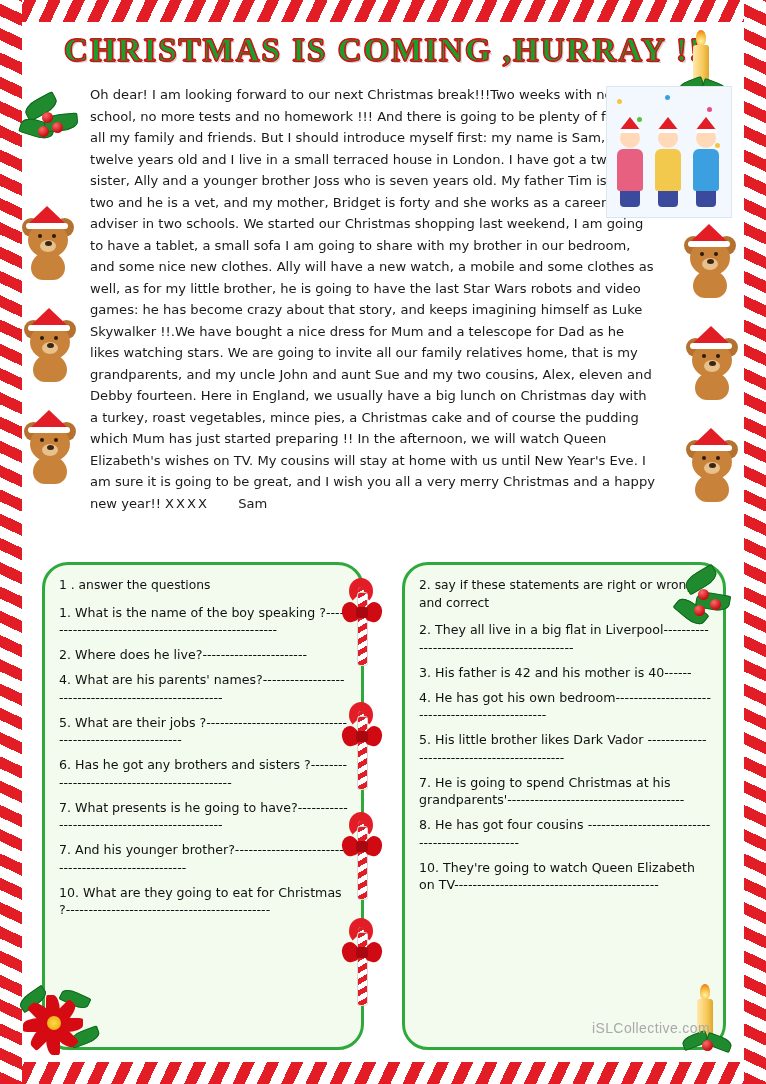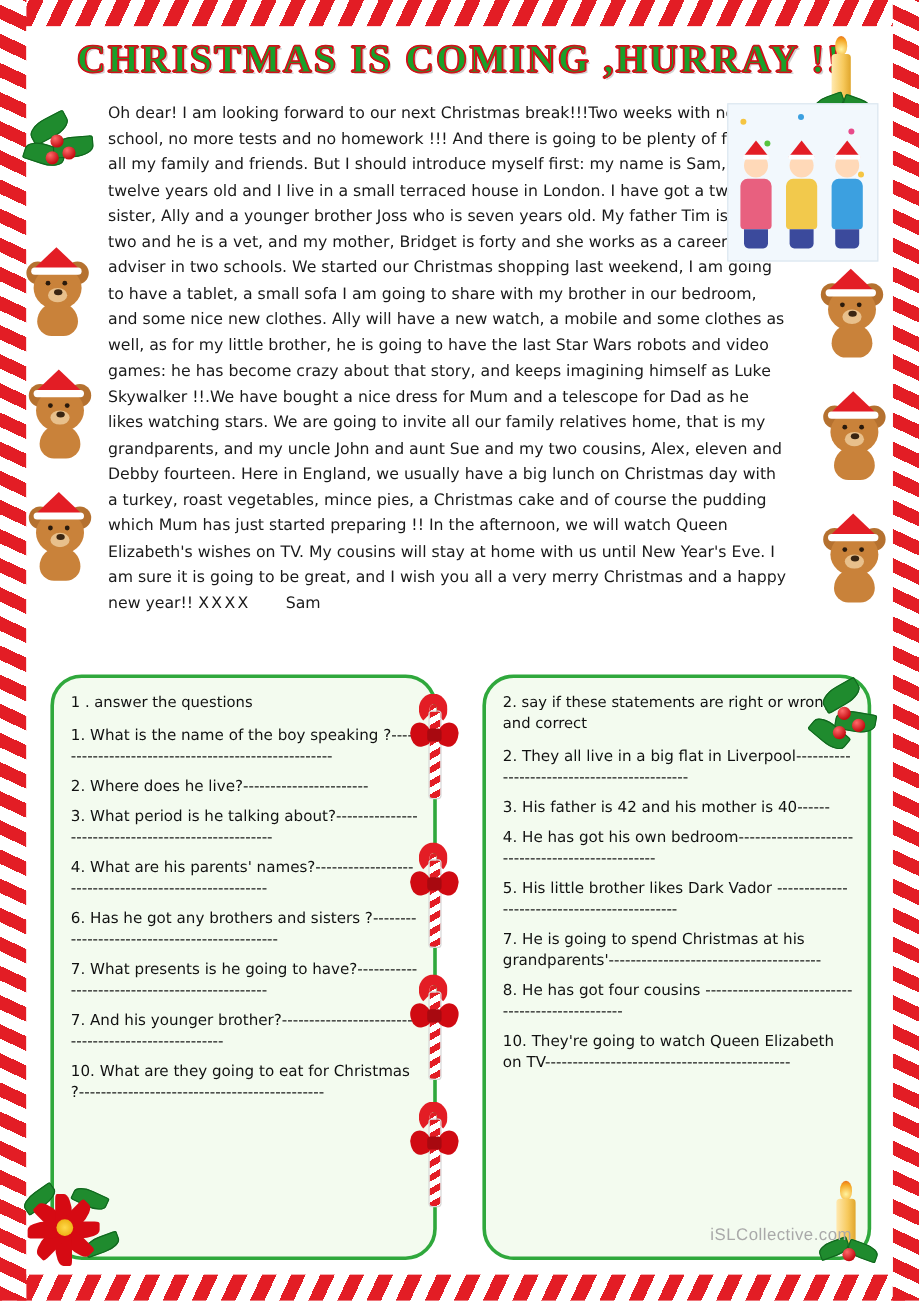--- a/index.html
+++ b/index.html
@@ -434,22 +434,22 @@
       <div class="snout"></div>
       <div class="nose"></div>
       <div class="body"></div>
     </div>
 
     <div class="panel left">
       <div class="panel-inner">
         <div class="q-head">1 . answer the questions</div>
         <div class="q">1. What is the name of the boy speaking ?-----------------------------------------------------</div>
         <div class="q">2. Where does he live?-----------------------</div>
-        <div class="q">3. What period is he talking about?----------------------------------------------------</div>
         <div class="q">4. What are his parents' names?------------------------------------------------------</div>
+        <div class="q">5. What are their jobs ?----------------------------------------------------------</div>
         <div class="q">6. Has he got any brothers and sisters ?----------------------------------------------</div>
         <div class="q">7. What presents is he going to have?-----------------------------------------------</div>
         <div class="q">7. And his younger brother?-----------------------------------------------------</div>
         <div class="q">10. What are they going to eat for Christmas ?---------------------------------------------</div>
       </div>
     </div>
 
     <div class="panel right">
       <div class="panel-inner">
         <div class="q-head">2. say if these statements are right or wrong and correct</div>

